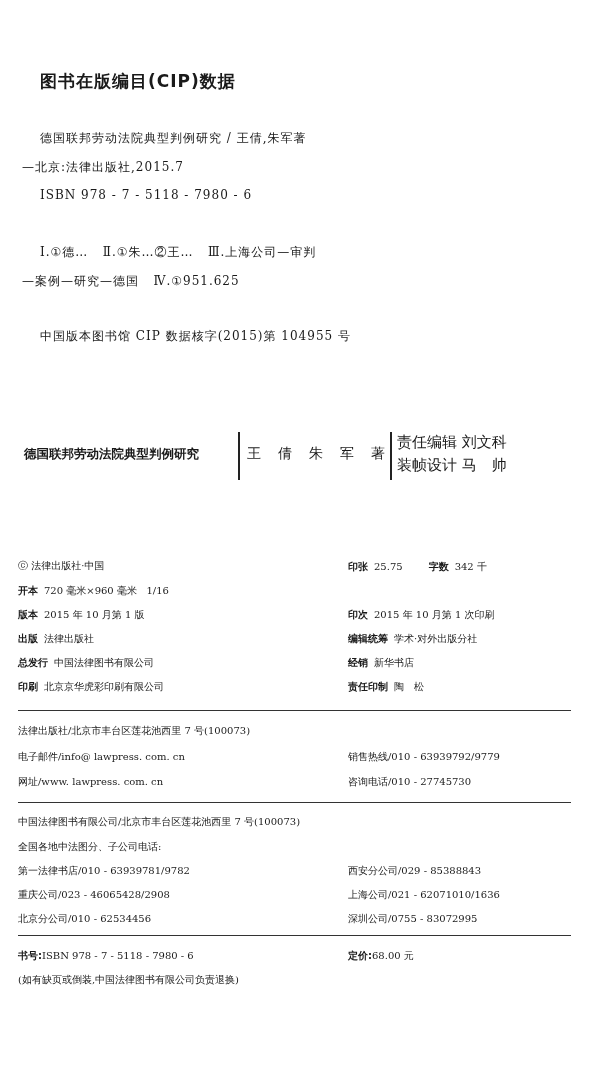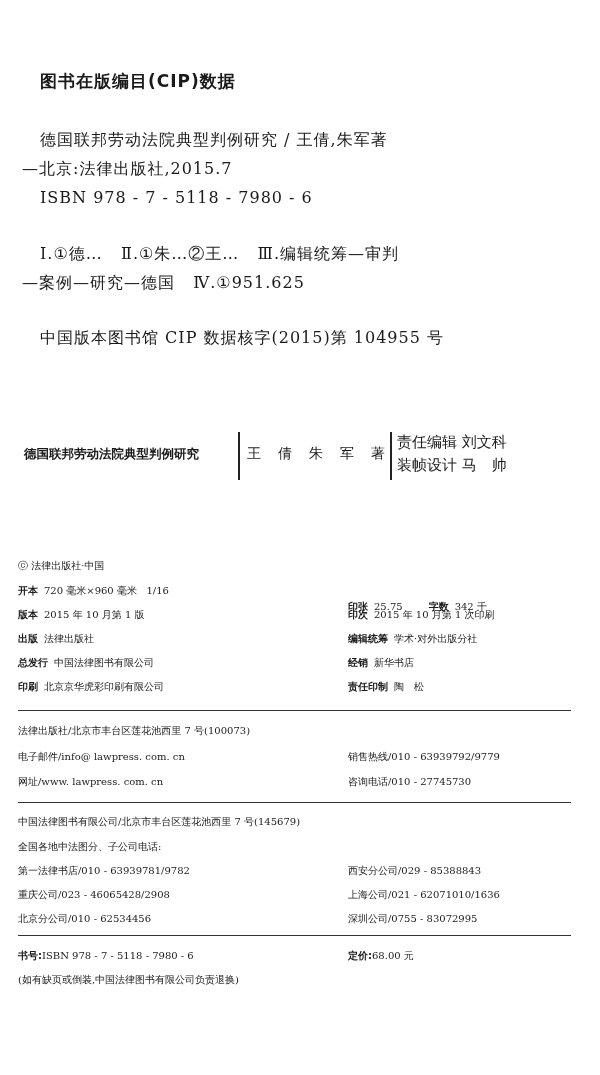--- a/index.html
+++ b/index.html
@@ -1,38 +1,38 @@
 <!DOCTYPE html>
 <html><head>
 <meta charset="utf-8">
 <style>
   html, body { margin:0; padding:0; background:#ffffff; }
   body { width:600px; height:1075px; position:relative; overflow:hidden;
          font-family:"DejaVu Serif","Liberation Serif",serif; color:#1a1a1a; }
   .abs { position:absolute; white-space:nowrap; }
   .cip-title { left:40px; top:70px; font-size:17px; font-weight:bold;
                font-family:"DejaVu Sans","Liberation Sans",sans-serif; letter-spacing:1px; }
-  .cip-line { font-size:16px; letter-spacing:1px; }
+  .cip-line { font-size:12px; letter-spacing:1px; }
   .strip-title { left:24px; top:446px; font-size:12.5px; font-weight:bold; }
   .vbar { position:absolute; width:1.5px; background:#222; }
   .strip-authors { left:247px; top:445px; font-size:14px; word-spacing:0; }
   .strip-authors span { margin-right:17px; }
   .strip-editor { left:397px; font-size:15px; }
   .small { font-size:10px; }
   .lbl { font-weight:bold; font-family:"DejaVu Sans","Liberation Sans",sans-serif; margin-right:6px; }
   .hr { position:absolute; left:18px; width:553px; height:1.3px; background:#333; }
 </style>
 </head>
 <body>
 
 <div class="abs cip-title">图书在版编目(CIP)数据</div>
 <div class="abs cip-line" style="left:40px;top:130px;">德国联邦劳动法院典型判例研究 / 王倩,朱军著</div>
 <div class="abs cip-line" style="left:22px;top:159px;">—北京:法律出版社,2015.7</div>
 <div class="abs cip-line" style="left:40px;top:188px;">ISBN 978 - 7 - 5118 - 7980 - 6</div>
-<div class="abs cip-line" style="left:40px;top:244px;white-space:pre;">Ⅰ.①德…   Ⅱ.①朱…②王…   Ⅲ.编辑统筹—审判</div>
+<div class="abs cip-line" style="left:40px;top:244px;white-space:pre;">Ⅰ.①德…   Ⅱ.①朱…②王…   Ⅲ.上海公司—审判</div>
 <div class="abs cip-line" style="left:22px;top:273px;white-space:pre;">—案例—研究—德国   Ⅳ.①951.625</div>
 <div class="abs cip-line" style="left:40px;top:328px;">中国版本图书馆 CIP 数据核字(2015)第 104955 号</div>
 
 <div class="abs strip-title">德国联邦劳动法院典型判例研究</div>
 <div class="vbar" style="left:238px;top:432px;height:48px;"></div>
 <div class="abs strip-authors">
   <span>王</span><span>倩</span><span>朱</span><span>军</span><span style="margin-right:0">著</span>
 </div>
 <div class="vbar" style="left:390px;top:432px;height:48px;"></div>
 <div class="abs strip-editor" style="top:433px;">
@@ -45,37 +45,37 @@
 </div>
 
 <div class="abs small" style="left:18px;top:559px;">ⓒ 法律出版社·中国</div>
 
 <div class="abs small" style="left:18px;top:584px;white-space:pre;"><span class="lbl">开本</span><span>720 毫米×960 毫米   1/16</span></div>
 <div class="abs small" style="left:18px;top:608px;"><span class="lbl">版本</span><span>2015 年 10 月第 1 版</span></div>
 <div class="abs small" style="left:18px;top:632px;"><span class="lbl">出版</span><span>法律出版社</span></div>
 <div class="abs small" style="left:18px;top:656px;"><span class="lbl">总发行</span><span>中国法律图书有限公司</span></div>
 <div class="abs small" style="left:18px;top:680px;"><span class="lbl">印刷</span><span>北京京华虎彩印刷有限公司</span></div>
 
-<div class="abs small" style="left:348px;top:600px;"><span class="lbl">印张</span><span style="margin-right:26px;">25.75</span><span class="lbl">字数</span><span>342 千</span></div>
+<div class="abs small" style="left:348px;top:560px;"><span class="lbl">印张</span><span style="margin-right:26px;">25.75</span><span class="lbl">字数</span><span>342 千</span></div>
 <div class="abs small" style="left:348px;top:608px;"><span class="lbl">印次</span><span>2015 年 10 月第 1 次印刷</span></div>
 <div class="abs small" style="left:348px;top:632px;"><span class="lbl">编辑统筹</span><span>学术·对外出版分社</span></div>
 <div class="abs small" style="left:348px;top:656px;"><span class="lbl">经销</span><span>新华书店</span></div>
 <div class="abs small" style="left:348px;top:680px;"><span class="lbl">责任印制</span><span>陶　松</span></div>
 
 <div class="hr" style="top:710px;"></div>
 
 <div class="abs small" style="left:18px;top:724px;">法律出版社/北京市丰台区莲花池西里 7 号(100073)</div>
 <div class="abs small" style="left:18px;top:750px;text-align:right;">电子邮件/info@ lawpress. com. cn</div>
 <div class="abs small" style="left:18px;top:775px;">网址/www. lawpress. com. cn</div>
 <div class="abs small" style="left:348px;top:750px;">销售热线/010 - 63939792/9779</div>
 <div class="abs small" style="left:348px;top:775px;">咨询电话/010 - 27745730</div>
 
 <div class="hr" style="top:802px;"></div>
 
-<div class="abs small" style="left:18px;top:815px;">中国法律图书有限公司/北京市丰台区莲花池西里 7 号(145679)</div>
+<div class="abs small" style="left:18px;top:815px;">中国法律图书有限公司/北京市丰台区莲花池西里 7 号(100073)</div>
 <div class="abs small" style="left:18px;top:840px;">全国各地中法图分、子公司电话:</div>
 <div class="abs small" style="left:18px;top:864px;">第一法律书店/010 - 63939781/9782</div>
 <div class="abs small" style="left:18px;top:888px;">重庆公司/023 - 46065428/2908</div>
 <div class="abs small" style="left:18px;top:912px;">北京分公司/010 - 62534456</div>
 <div class="abs small" style="left:348px;top:864px;">西安分公司/029 - 85388843</div>
 <div class="abs small" style="left:348px;top:888px;">上海公司/021 - 62071010/1636</div>
 <div class="abs small" style="left:348px;top:912px;">深圳公司/0755 - 83072995</div>
 
 <div class="hr" style="top:935px;"></div>
 

